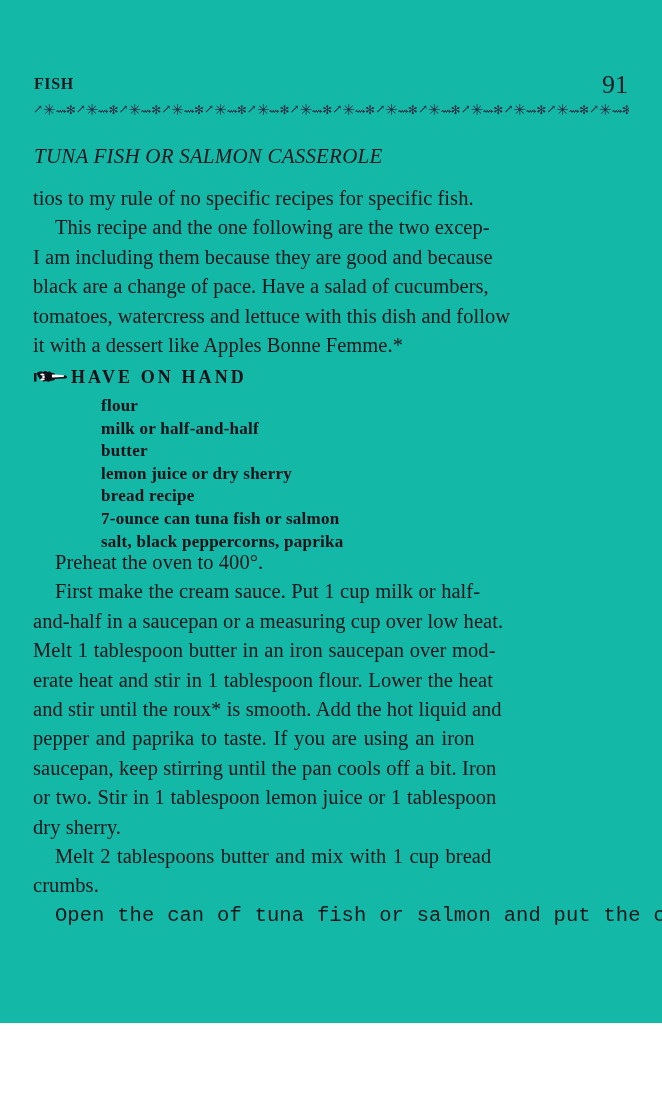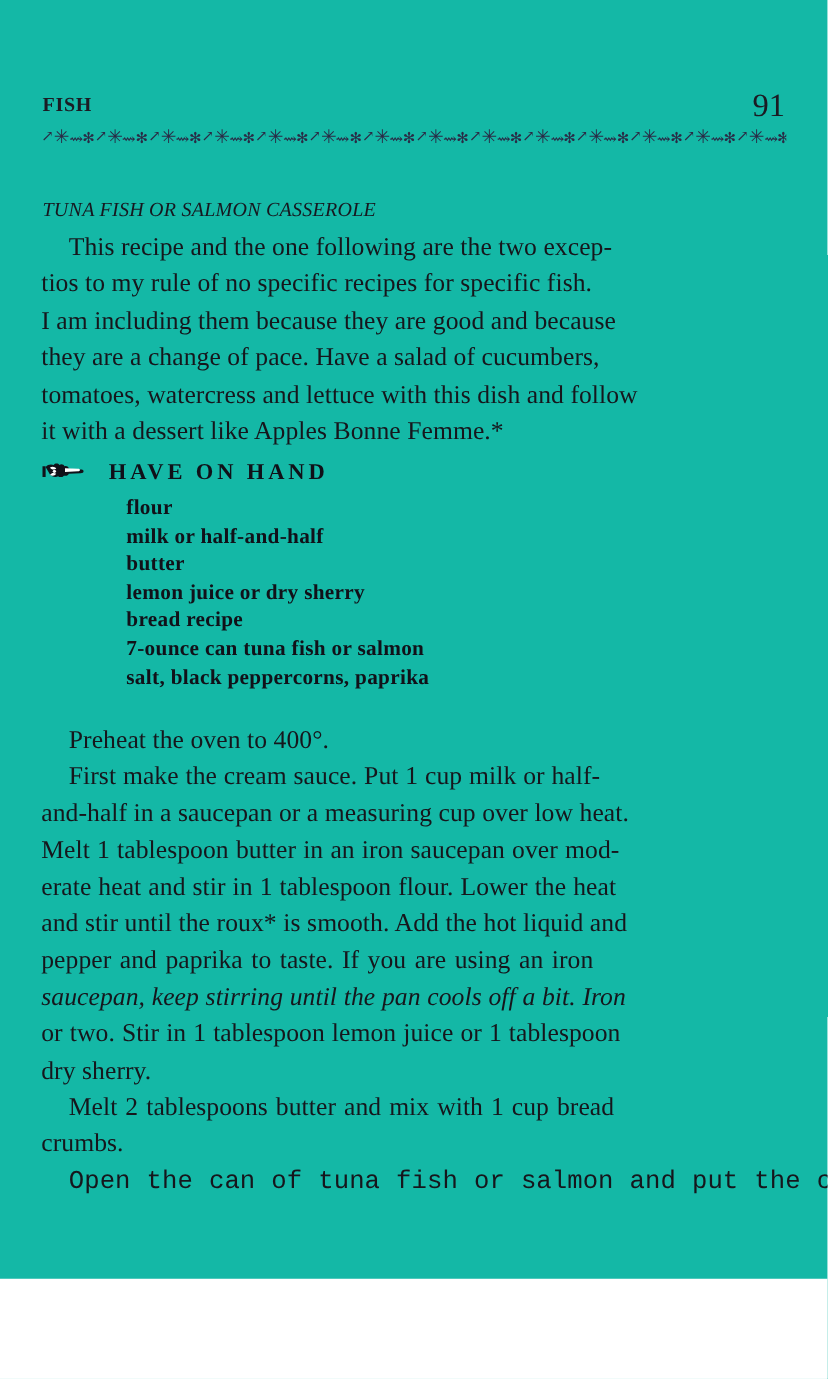--- a/index.html
+++ b/index.html
@@ -75,22 +75,22 @@
   }
   .orn-arrow   { font-size: 12px; transform: translateY(-1px); }
   .orn-star    { font-size: 15px; transform: translateY(0px); }
   .orn-curl    { font-size: 12px; transform: translateY(1px) scaleX(1.1); }
   .orn-flower  { font-size: 12px; transform: translateY(0px); }
 
   
   .recipe-title {
     position: absolute;
     left: 34px;
-    top: 160px;
-    font-size: 16px;
+    top: 144px;
+    font-size: 21px;
     font-style: italic;
     letter-spacing: 0.2px;
     color: #17171f;
     white-space: nowrap;
   }
 
   
   .intro {
     position: absolute;
     left: 33px;
@@ -109,21 +109,20 @@
   
   .have-on-hand {
     position: absolute;
     left: 33px;
     top: 365px;
   }
   .hoh-heading {
     display: flex;
     align-items: center;
     height: 24px;
-    gap: 16px;
   }
   .manicule {
     width: 34px;
     height: 22px;
     margin-right: 4px;
     display: block;
   }
   .hoh-label {
     font-size: 18px;
     font-weight: bold;
@@ -140,21 +139,21 @@
     line-height: 22.6px;
     letter-spacing: 0.25px;
     color: #111119;
     white-space: nowrap;
   }
 
   
   .method {
     position: absolute;
     left: 33px;
-    top: 578px;
+    top: 548px;
     width: 598px;
   }
 </style>
 </head>
 <body>
 
 <div class="page">
 
   <div class="running-head">
     <span class="head-label">FISH</span>
@@ -244,24 +243,24 @@
         <span class="orn-glyph orn-arrow">↗</span>
         <span class="orn-glyph orn-star">✳</span>
         <span class="orn-glyph orn-curl">⇝</span>
         <span class="orn-glyph orn-flower">✻</span>
       </span>
     </div>
 
   <div class="recipe-title">TUNA FISH OR SALMON CASSEROLE</div>
 
   <div class="intro" id="intro-block">
+      <div class="bodyline">tios to my rule of no specific recipes for specific fish.</div>
       <div class="bodyline indent">This recipe and the one following are the two excep-</div>
-      <div class="bodyline">tios to my rule of no specific recipes for specific fish.</div>
       <div class="bodyline">I am including them because they are good and because</div>
-      <div class="bodyline">they are a change of pace. Have a salad of cucumbers,</div>
+      <div class="bodyline">black are a change of pace. Have a salad of cucumbers,</div>
       <div class="bodyline">tomatoes, watercress and lettuce with this dish and follow</div>
       <div class="bodyline">it with a dessert like Apples Bonne Femme.*</div>
     </div>
 
   <div class="have-on-hand">
     <div class="hoh-heading">
       <svg class="manicule" viewBox="0 0 68 40">
         <g fill="#111119">
           <path d="M2 12 h5 v17 h-5 z"></path>
           <path d="M7 13 c3 -4 9 -5 13 -3 c2 -3 7 -3 9 0 c3 -2 7 -1 8 2
@@ -287,21 +286,21 @@
   </div>
 
   <div class="method" id="method-block">
       <div class="bodyline indent">Preheat the oven to 400°.</div>
       <div class="bodyline indent" style="word-spacing: 0.3px;">First make the cream sauce. Put 1 cup milk or half-</div>
       <div class="bodyline">and-half in a saucepan or a measuring cup over low heat.</div>
       <div class="bodyline" style="word-spacing: 0.55px;">Melt 1 tablespoon butter in an iron saucepan over mod-</div>
       <div class="bodyline" style="word-spacing: 0.45px;">erate heat and stir in 1 tablespoon flour. Lower the heat</div>
       <div class="bodyline" style="word-spacing: 0.1px;">and stir until the roux* is smooth. Add the hot liquid and</div>
       <div class="bodyline" style="word-spacing: 1.6px;">pepper and paprika to taste. If you are using an iron</div>
-      <div class="bodyline" style="word-spacing: 0.2px; font-style: italic;">saucepan, keep stirring until the pan cools off a bit. Iron</div>
+      <div class="bodyline" style="word-spacing: 0.2px;">saucepan, keep stirring until the pan cools off a bit. Iron</div>
       <div class="bodyline" style="word-spacing: 0.45px;">or two. Stir in 1 tablespoon lemon juice or 1 tablespoon</div>
       <div class="bodyline">dry sherry.</div>
       <div class="bodyline indent" style="word-spacing: 1.2px;">Melt 2 tablespoons butter and mix with 1 cup bread</div>
       <div class="bodyline">crumbs.</div>
       <div class="bodyline indent" style="word-spacing: 0.5px; font-family: Liberation Mono, monospace;">Open the can of tuna fish or salmon and put the con-</div>
     </div>
 
 </div>
 
 </body></html>

